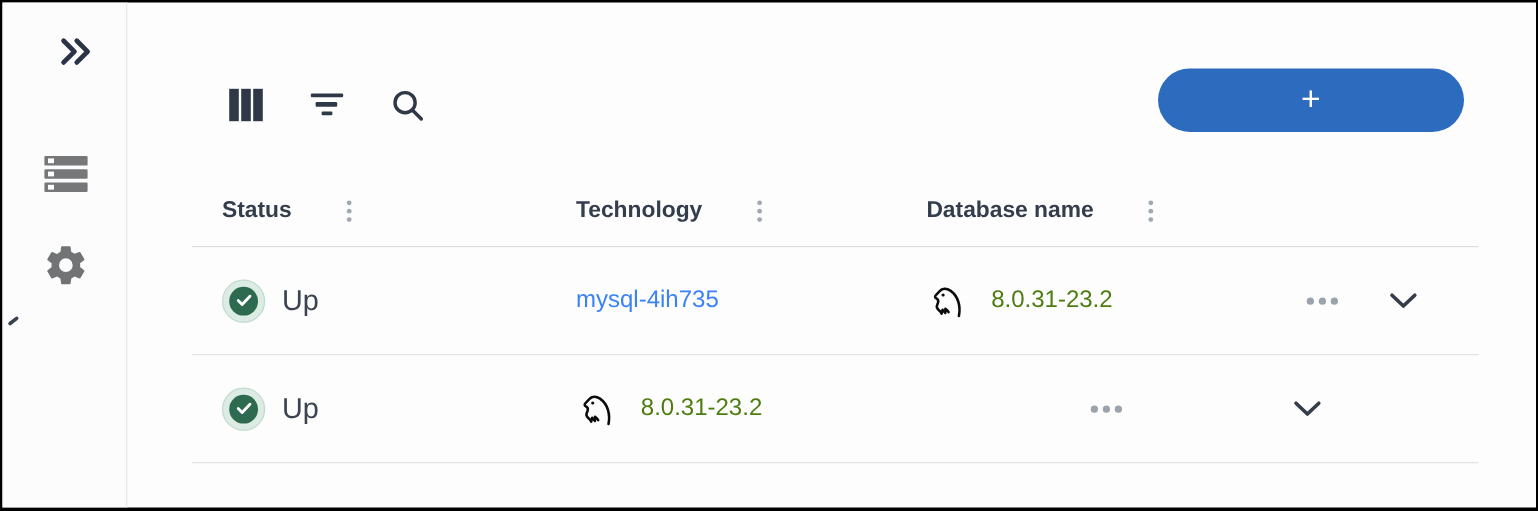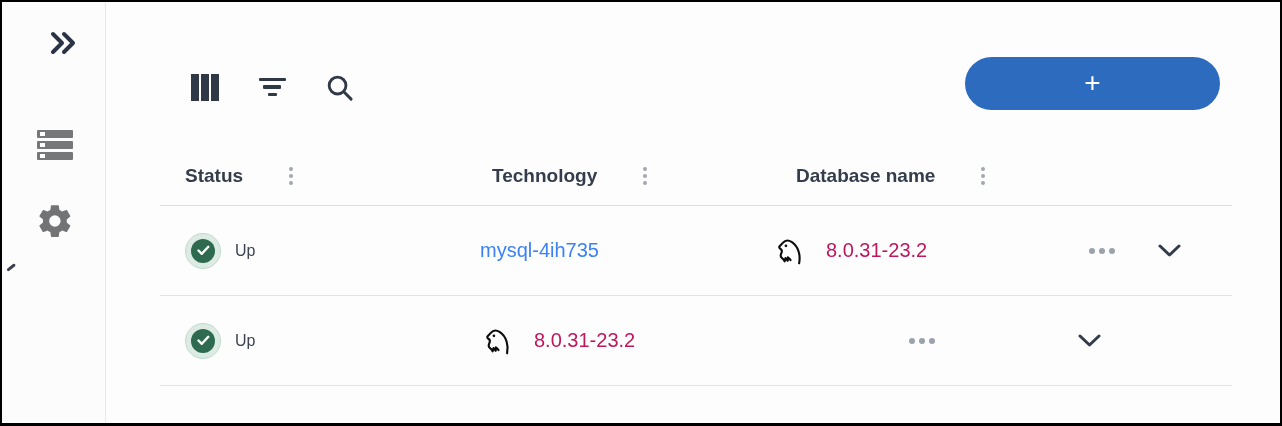--- a/index.html
+++ b/index.html
@@ -36,32 +36,32 @@
     position:absolute; left:963px; top:55px; width:255px; height:53px;
     border:none; border-radius:27px; background:#2d6bbe; color:#fff;
     display:flex; align-items:center; justify-content:center; gap:13px;
     font-family:"Liberation Sans", sans-serif; font-size:21px; letter-spacing:0.2px; cursor:pointer;
   }
   .create-btn .plus { font-size:28px; font-weight:300; line-height:1; margin-top:-2px; }
 
   
   .db-table { position:absolute; left:158px; top:144px; width:1072px; }
   .tgrid { display:grid; grid-template-columns:320px 292px 300px 60px 1fr; align-items:center; }
-  .thead { height:59px; border-bottom:1px solid #dedede;gap:12px; }
+  .thead { height:59px; border-bottom:1px solid #dedede; }
   .th-cell { display:flex; align-items:center; font-size:19px; font-weight:bold; color:#333d4c; }
   .th-cell.first { padding-left:25px; }
   .vdots { display:flex; flex-direction:column; gap:3px; margin-left:42px; cursor:pointer; padding:4px; }
   .vdots i { width:4px; height:4px; border-radius:50%; background:#a2a8b1; }
 
   .trow { height:89px; border-bottom:1px solid #e2e2e2; cursor:default; }
-  .cell-status { display:flex; align-items:center; gap:14px; padding-left:25px; font-size:16px; color:#3c4350; }
+  .cell-status { display:flex; align-items:center; gap:14px; padding-left:25px; font-size:24px; color:#3c4350; }
   .badge { width:36px; height:36px; border-radius:50%; background:#dcebe3; border:1px solid #c0dbcd; display:flex; align-items:center; justify-content:center; box-sizing:border-box; }
   .badge .inner { width:24px; height:24px; border-radius:50%; background:#2d6a50; display:flex; align-items:center; justify-content:center; }
   .cell-name { font-size:20px; color:#3b82f6; }
-  .cell-tech { display:flex; align-items:center; gap:20px; font-size:20px; color:#be185d; }
+  .cell-tech { display:flex; align-items:center; gap:20px; font-size:20px; color:#4d7c0f; }
   .hdots { display:flex; gap:4px; justify-content:center; cursor:pointer; padding:6px; }
   .hdots i { width:6px; height:6px; border-radius:50%; background:#9aa2ac; }
   .cell-menu { display:flex; justify-content:center; }
   .cell-chev { display:flex; justify-content:center; padding-right:26px; }
   .chev-btn { cursor:pointer; display:flex; align-items:center; justify-content:center; width:30px; height:30px; }
 </style>
 </head>
 <body>
 
 <div class="frame">

